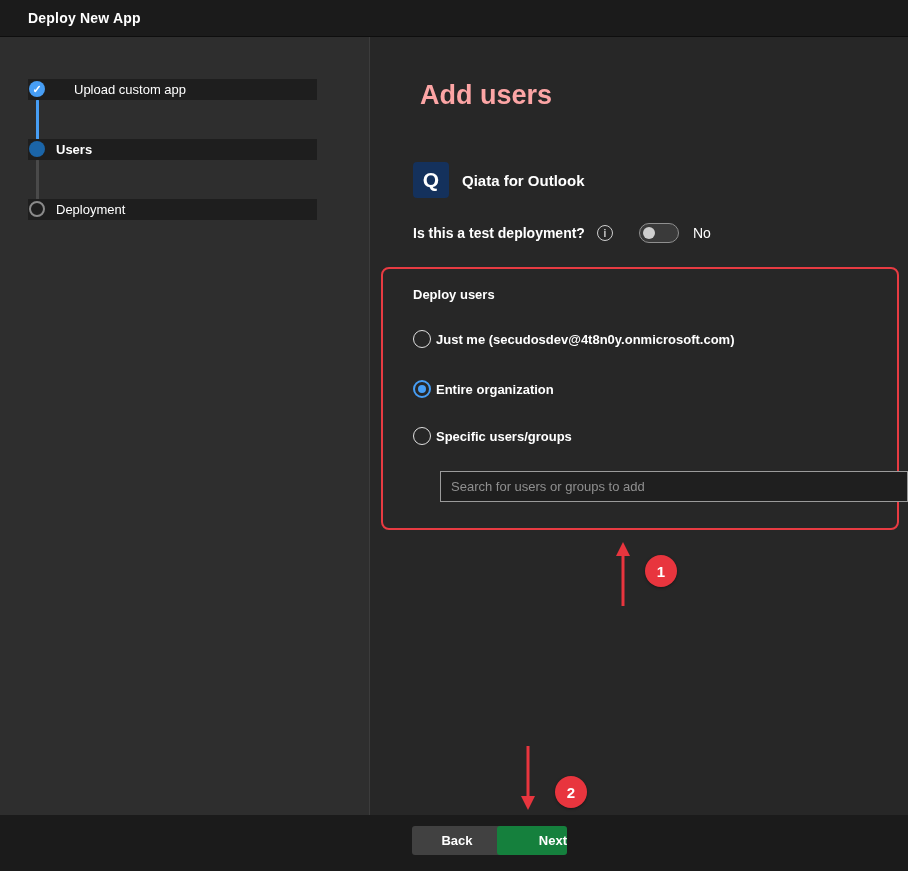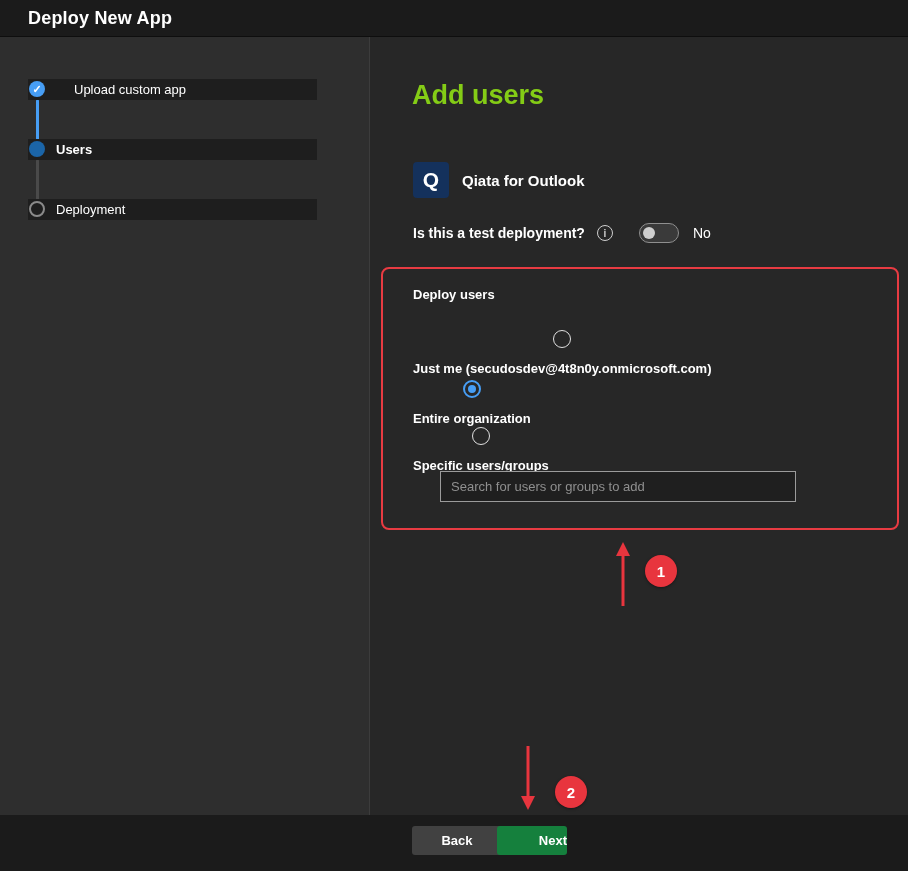--- a/index.html
+++ b/index.html
@@ -3,21 +3,21 @@
 <meta charset="utf-8">
 <style>
   * { margin:0; padding:0; box-sizing:border-box; }
   html,body { background:#1b1b1b; }
   body { font-family:"Liberation Sans", sans-serif; -webkit-font-smoothing:antialiased; }
   .app { position:relative; width:908px; height:871px; background:#272727; overflow:hidden; }
 
   
   .header { position:absolute; top:0; left:0; width:908px; height:37px; background:#1b1b1b;
             border-bottom:1px solid #0e0e0e; display:flex; align-items:center; padding-left:28px; }
-  .header-title { color:#ffffff; font-size:18px; font-weight:700; letter-spacing:.2px; }
+  .header-title { color:#ffffff; font-size:14px; font-weight:700; letter-spacing:.2px; }
 
   
   .left-panel { position:absolute; top:37px; left:0; width:370px; height:778px; background:#2e2e2e;
                 border-right:1px solid #3c3c3c; }
   .main-panel { position:absolute; top:37px; left:371px; width:537px; height:778px; background:#272727; }
 
   
   .step-bar { position:absolute; left:28px; width:289px; height:21px; background:#1e1e1e;
               display:flex; align-items:center; }
   .step-label { color:#ffffff; font-size:13px; padding-left:28px; }
@@ -26,21 +26,21 @@
                  display:flex; align-items:center; justify-content:center; z-index:2; }
   .step-circle.complete { background:#479ef5; }
   .step-circle.current  { background:#1b65a8; }
   .step-circle.upcoming { background:transparent; border:2px solid #8a8a8a; }
   .step-check { color:#ffffff; font-size:11px; font-weight:700; line-height:1; }
   .connector { position:absolute; left:36px; width:3px; border-radius:2px; }
   .connector.done { background:#479ef5; }
   .connector.todo { background:#4a4a4a; }
 
   
-  .page-title { position:absolute; left:41px; top:43px; color:#84cc16; font-size:27px; font-weight:700; }
+  .page-title { position:absolute; left:49px; top:43px; color:#fca5a5; font-size:27px; font-weight:700; }
 
   .app-row { position:absolute; left:42px; top:125px; display:flex; align-items:center; gap:13px; }
   .app-icon { width:36px; height:36px; border-radius:4px; background:#14315c; display:flex;
               align-items:center; justify-content:center; }
   .app-icon span { color:#ffffff; font-size:21px; font-weight:700; }
   .app-name { color:#ffffff; font-size:15px; font-weight:700; }
 
   .test-row { position:absolute; left:42px; top:186px; display:flex; align-items:center; }
   .test-question { color:#ffffff; font-size:14px; font-weight:700; }
   .info-icon { width:16px; height:16px; border-radius:50%; border:1px solid #cfcfcf; color:#cfcfcf;
@@ -49,28 +49,28 @@
   .toggle { width:40px; height:20px; border-radius:10px; background:#3a3a3a; border:1px solid #8f8f8f;
             margin-left:26px; position:relative; cursor:pointer; }
   .toggle-knob { position:absolute; left:3px; top:3px; width:12px; height:12px; border-radius:50%;
                  background:#cfcfcf; }
   .toggle-value { color:#ffffff; font-size:14px; margin-left:14px; }
 
   .highlight-box { position:absolute; left:10px; top:230px; width:518px; height:263px;
                    border:2.5px solid #e83b42; border-radius:8px; }
   .assign-label { position:absolute; left:42px; top:250px; color:#ffffff; font-size:13px; font-weight:700; }
 
-  .radio-row { position:absolute; left:42px; display:flex; align-items:center; gap:13px; cursor:pointer;flex-direction:column; }
+  .radio-row { position:absolute; left:42px; display:flex; align-items:center; gap:5px; cursor:pointer; }
   .radio { width:18px; height:18px; border-radius:50%; border:1.5px solid #e0e0e0; background:transparent;
            display:flex; align-items:center; justify-content:center; flex:none; }
   .radio.selected { border:2px solid #479ef5; }
   .radio-dot { width:8px; height:8px; border-radius:50%; background:#479ef5; }
   .radio-label { color:#ffffff; font-size:13px; font-weight:700; }
 
-  .search-input { position:absolute; left:69px; top:434px; width:356px; height:31px; background:#1f1f1f;
+  .search-input { position:absolute; left:69px; top:434px; width:468px; height:31px; background:#1f1f1f;
                   border:1px solid #9b9b9b; color:#d0d0d0; font-size:13px; padding:0 10px;
                   font-family:"Liberation Sans", sans-serif; outline:none; }
   .search-input::placeholder { color:#8f8f8f; }
 
   
   .anno-arrow { position:absolute; }
   .anno-badge { position:absolute; width:32px; height:32px; border-radius:50%; background:#e8353e;
                 color:#ffffff; font-size:15px; font-weight:700; display:flex; align-items:center;
                 justify-content:center; box-shadow:0 1px 3px rgba(0,0,0,.4); }
 

